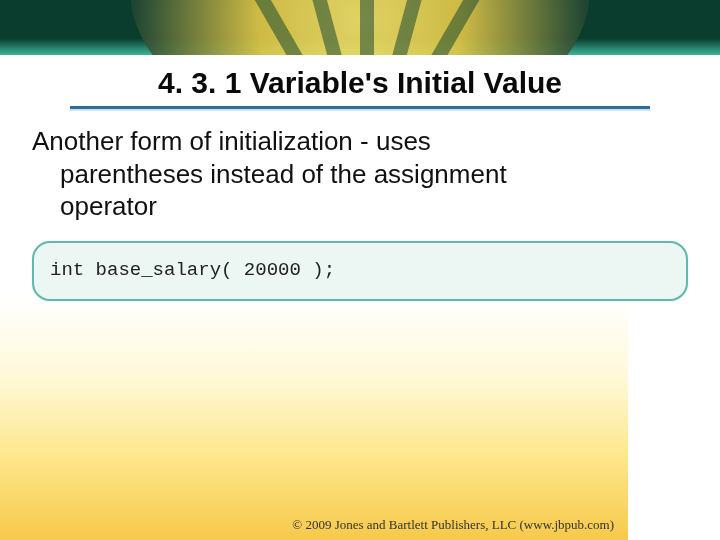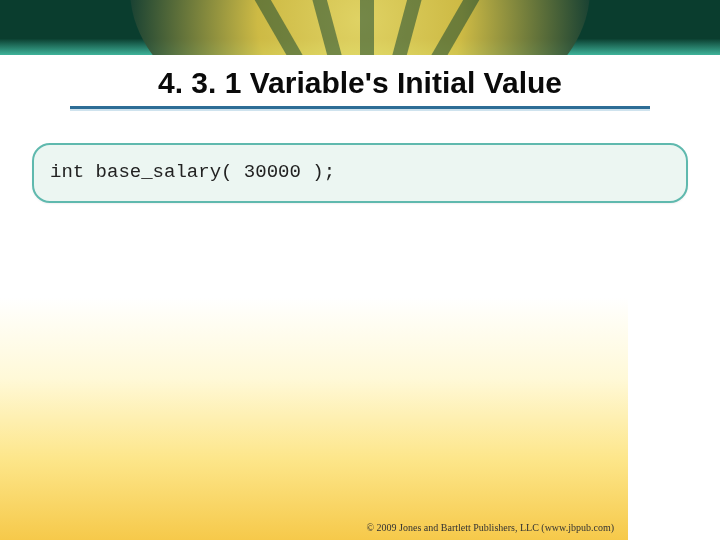--- a/index.html
+++ b/index.html
@@ -52,21 +52,21 @@
     box-shadow: 0 1px 2px rgba(0,0,0,0.06);
   }
   .codeline {
     font-family: "Courier New", Courier, monospace;
     font-size: 19px; color: #222;
     white-space: pre;
     margin: 4px 0;
   }
   .footer {
     position: absolute; bottom: 7px; right: 14px;
-    font-size: 10px; color: #333; font-family: Georgia, 'Times New Roman', serif;
+    font-size: 13px; color: #333; font-family: Georgia, 'Times New Roman', serif;
   }
 </style>
 </head>
 <body>
 
 <div class="slide">
 
   <div class="banner">
     <div class="banner-arc"></div>
     <div class="banner-rib" style="left:250px; transform:rotate(-30deg);"></div>
@@ -75,20 +75,25 @@
     <div class="banner-rib" style="left:410px; transform:rotate(15deg);"></div>
     <div class="banner-rib" style="left:470px; transform:rotate(30deg);"></div>
   </div>
 
   <div class="title-wrap">
     <div class="title">4. 3. 1 Variable's Initial Value</div>
     <div class="title-underline"></div>
   </div>
 
   <div class="body">
+    <div class="para">
+      <span>Another form of initialization - uses</span>
+      <span class="indent">parentheses instead of the assignment</span>
+      <span class="indent">operator</span>
+    </div>
 
     <div class="codebox">
-      <div class="codeline">int base_salary( 30000 );</div>
+      <div class="codeline">int base_salary( 20000 );</div>
     </div>
   </div>
 
   <div class="footer">© 2009 Jones and Bartlett Publishers, LLC (www.jbpub.com)</div>
 </div>
 
 </body></html>

